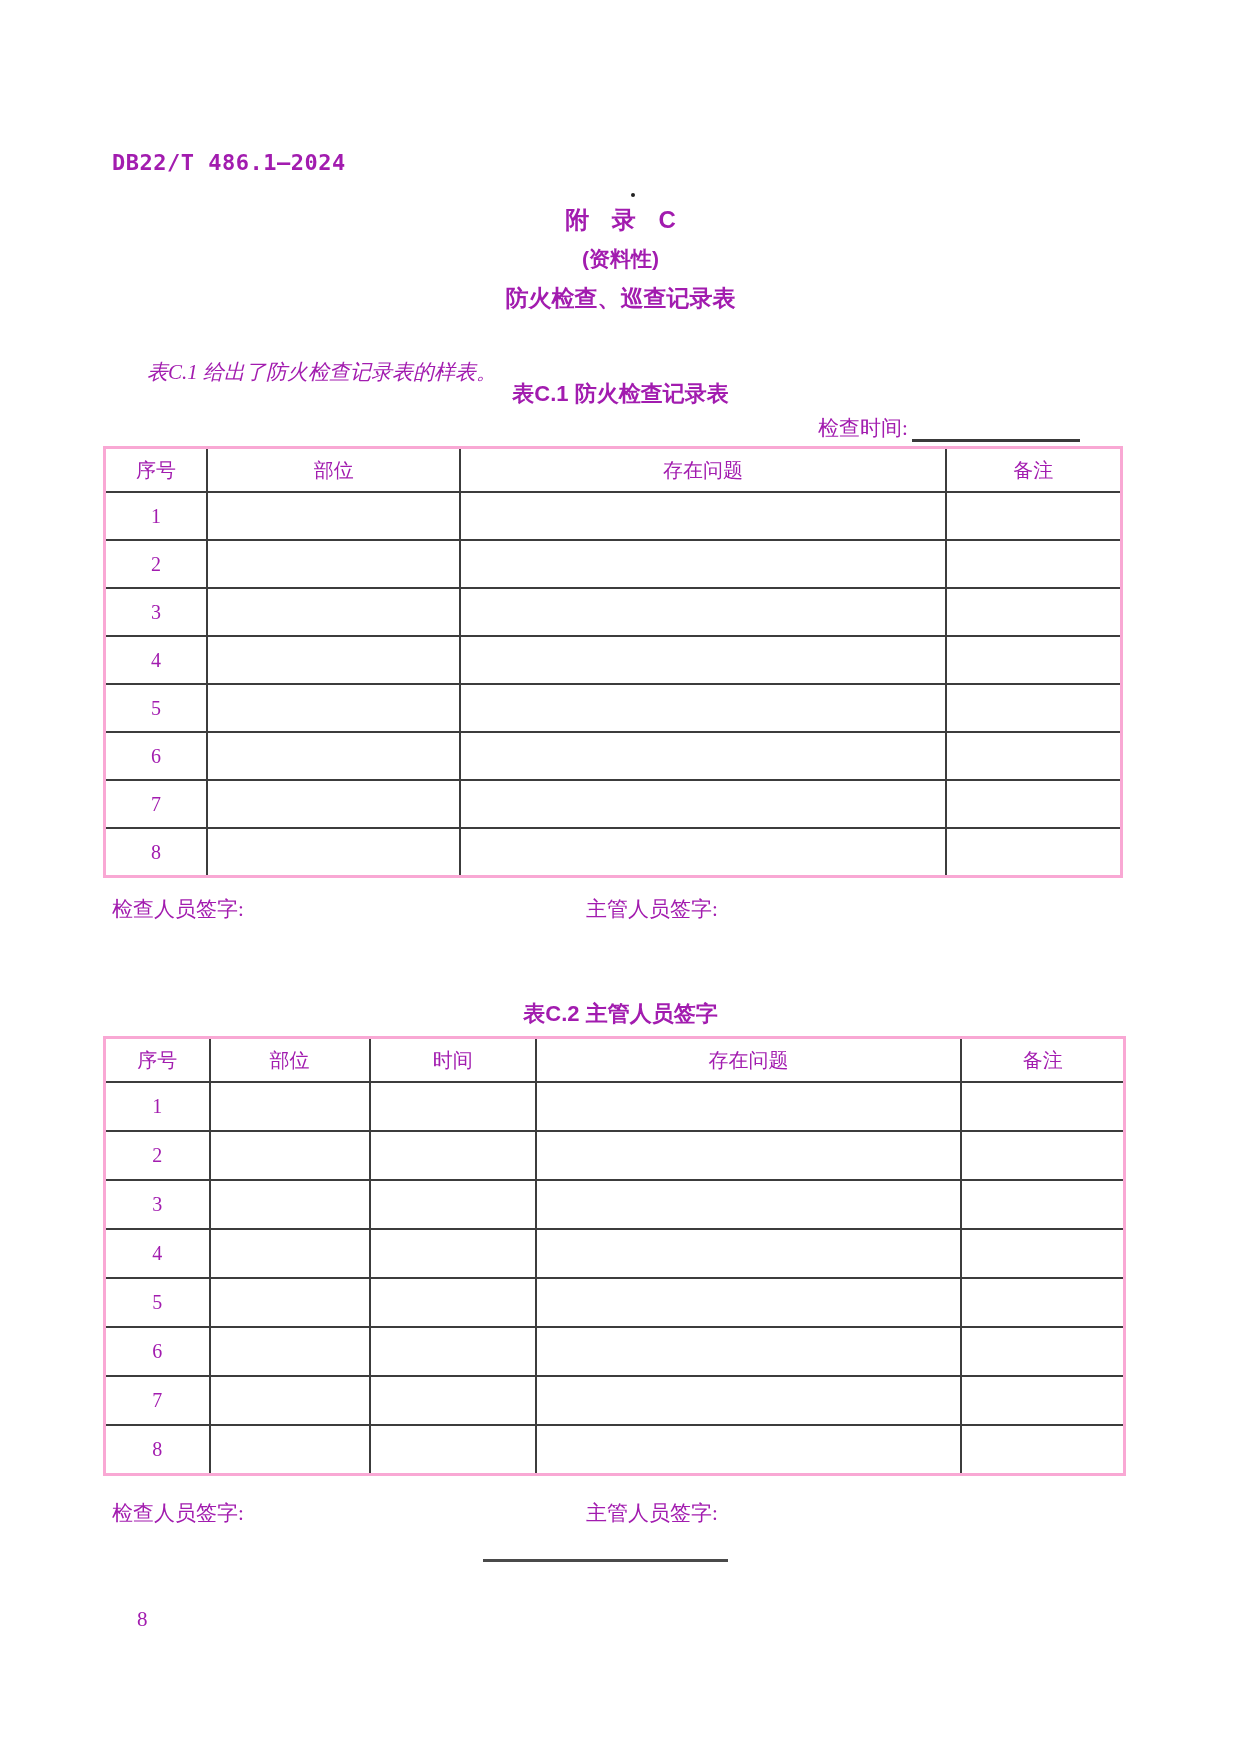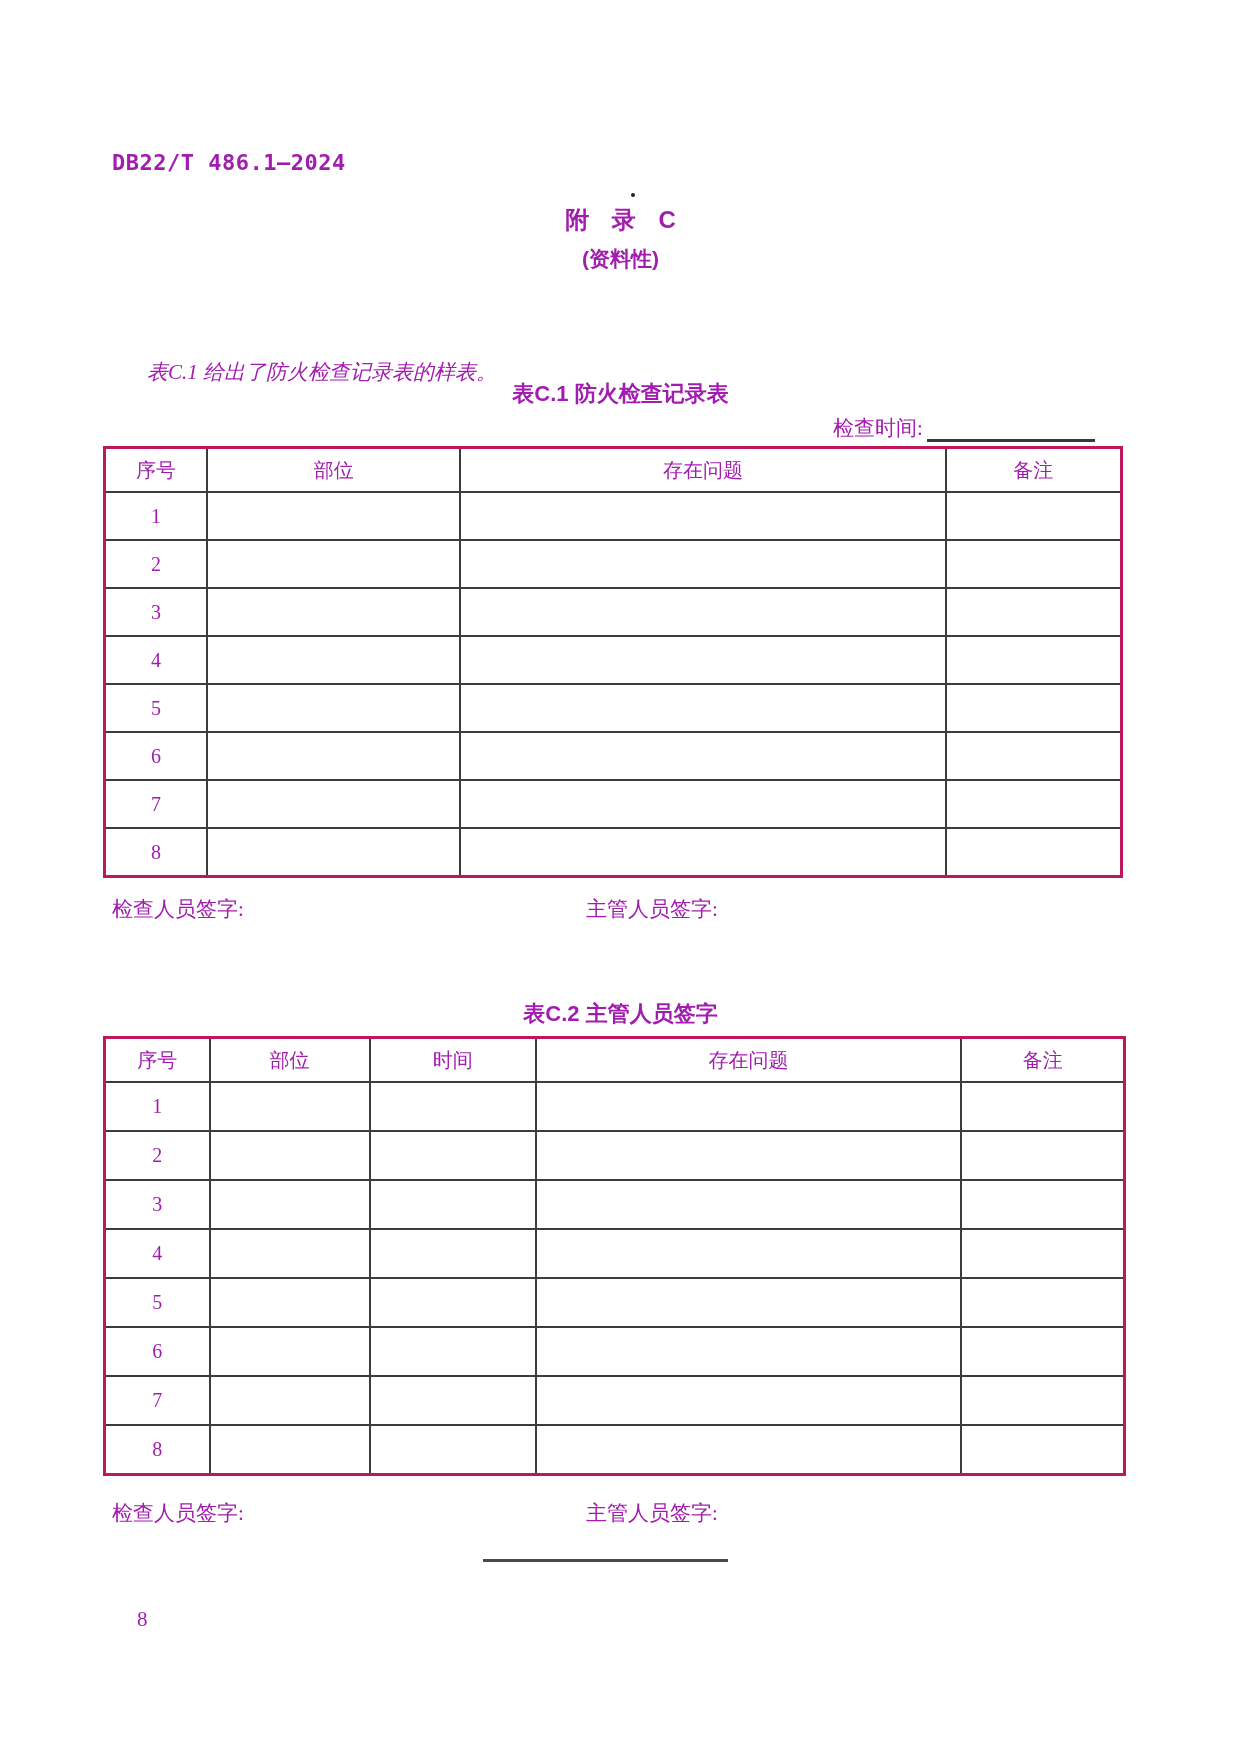--- a/index.html
+++ b/index.html
@@ -79,21 +79,20 @@
     font-size: 22px;
   }
   .table-title-1 { top: 379px; }
   .table-title-2 { top: 999px; }
 
   .time-row {
     top: 414px;
     left: 818px;
     font-size: 21px;
     white-space: nowrap;
-    margin-left: 15px;
   }
   .blank-line {
     display: inline-block;
     width: 168px;
     height: 22px;
     margin-left: 4px;
     border-bottom: 3px solid #3a3a3a;
     vertical-align: bottom;
   }
 
@@ -105,21 +104,21 @@
   table.doc-table th,
   table.doc-table td {
     border: 2px solid #3c3c3c;
     text-align: center;
     vertical-align: middle;
     font-family: "Liberation Serif", "DejaVu Serif", serif;
     font-weight: 400;
     font-size: 20px;
     padding: 0;
   }
-  table.doc-table { border: 3px solid #be185d; }
+  table.doc-table { border: 3px solid #f9a8d4; }
   #table-c1 { top: 446px; left: 103px; width: 1020px; }
   #table-c1 th { height: 42px; }
   #table-c1 td { height: 46px; }
   #table-c2 { top: 1036px; left: 103px; width: 1023px; }
   #table-c2 th { height: 42px; }
   #table-c2 td { height: 47px; }
 
   .sign-row {
     left: 0;
     width: 100%;
@@ -151,20 +150,21 @@
 
 <div class="page">
 
   <div class="abs header-code">DB22/T 486.1—2024</div>
 
   <div class="abs stray-dot"></div>
 
   <div class="abs appendix-block">
     <div class="hei appendix-heading">附 录 C</div>
     <div class="hei appendix-classification">(资料性)</div>
+    <div class="hei appendix-subject">防火检查、巡查记录表</div>
   </div>
 
   <p class="abs serif intro intro-1">表C.1 给出了防火检查记录表的样表。</p>
 
   <div class="abs hei table-title table-title-1">表C.1 防火检查记录表</div>
 
   <div class="abs serif time-row">
     <span>检查时间:</span><span class="blank-line"></span>
   </div>
 

